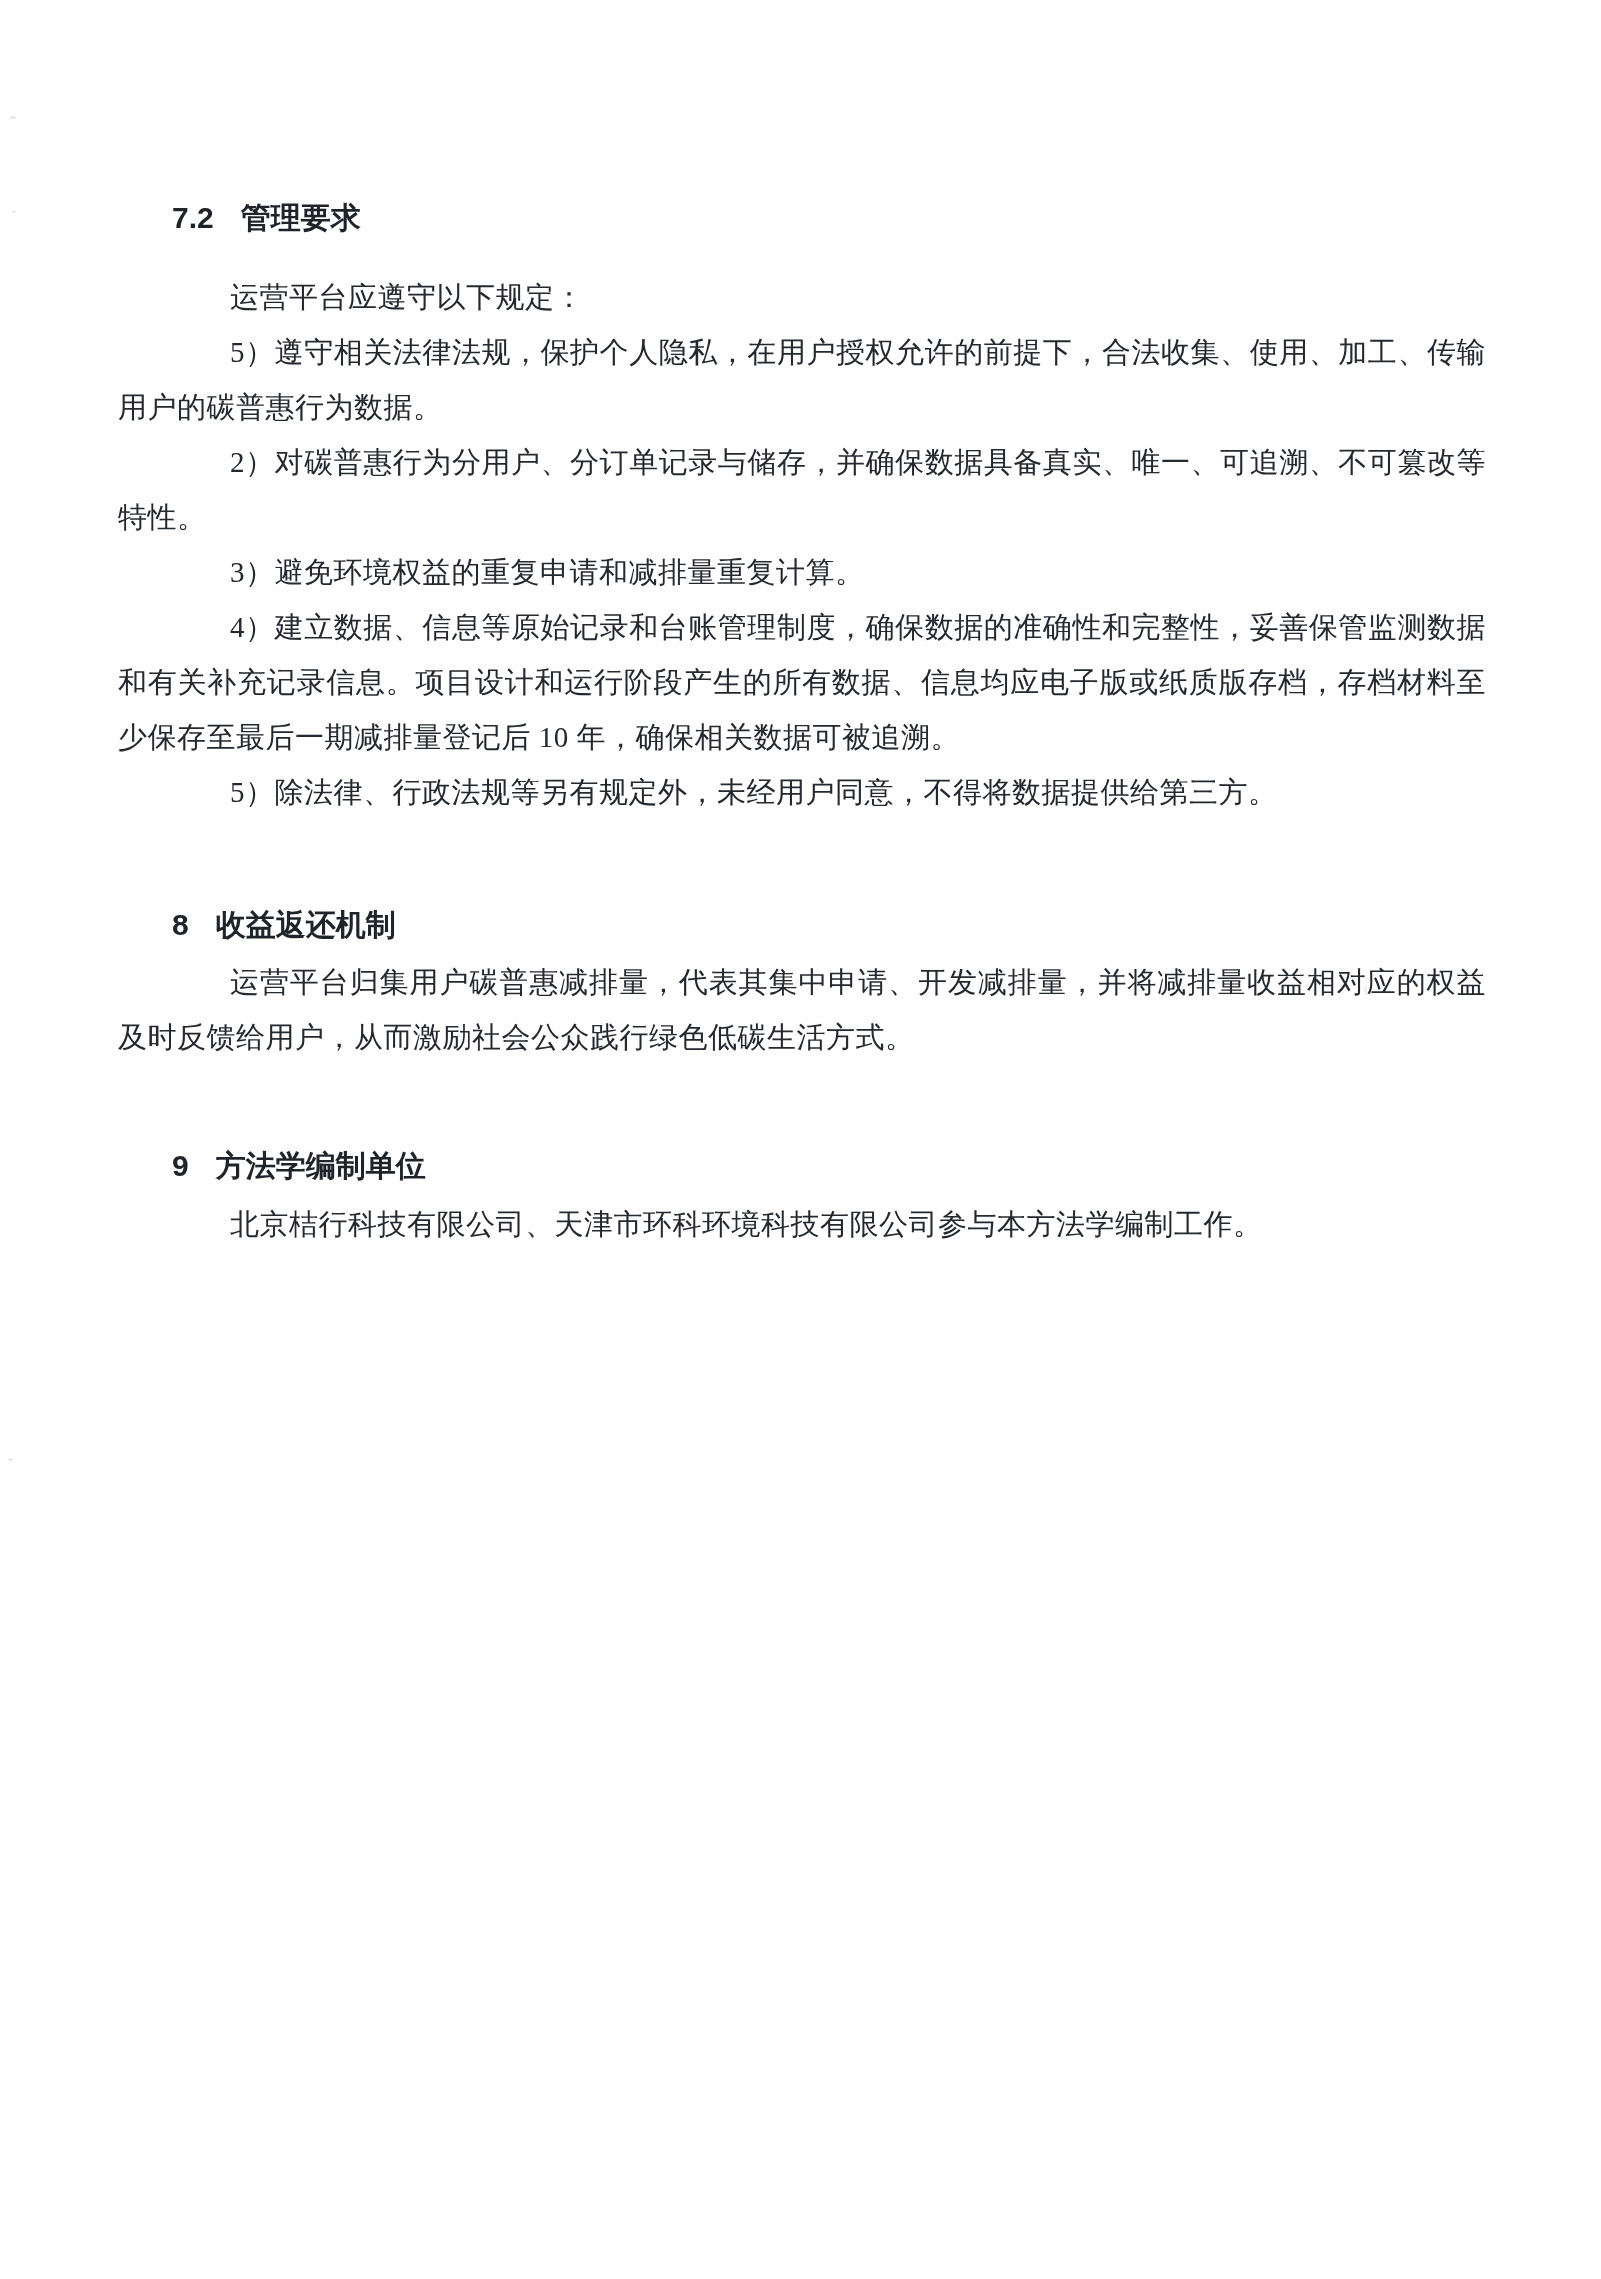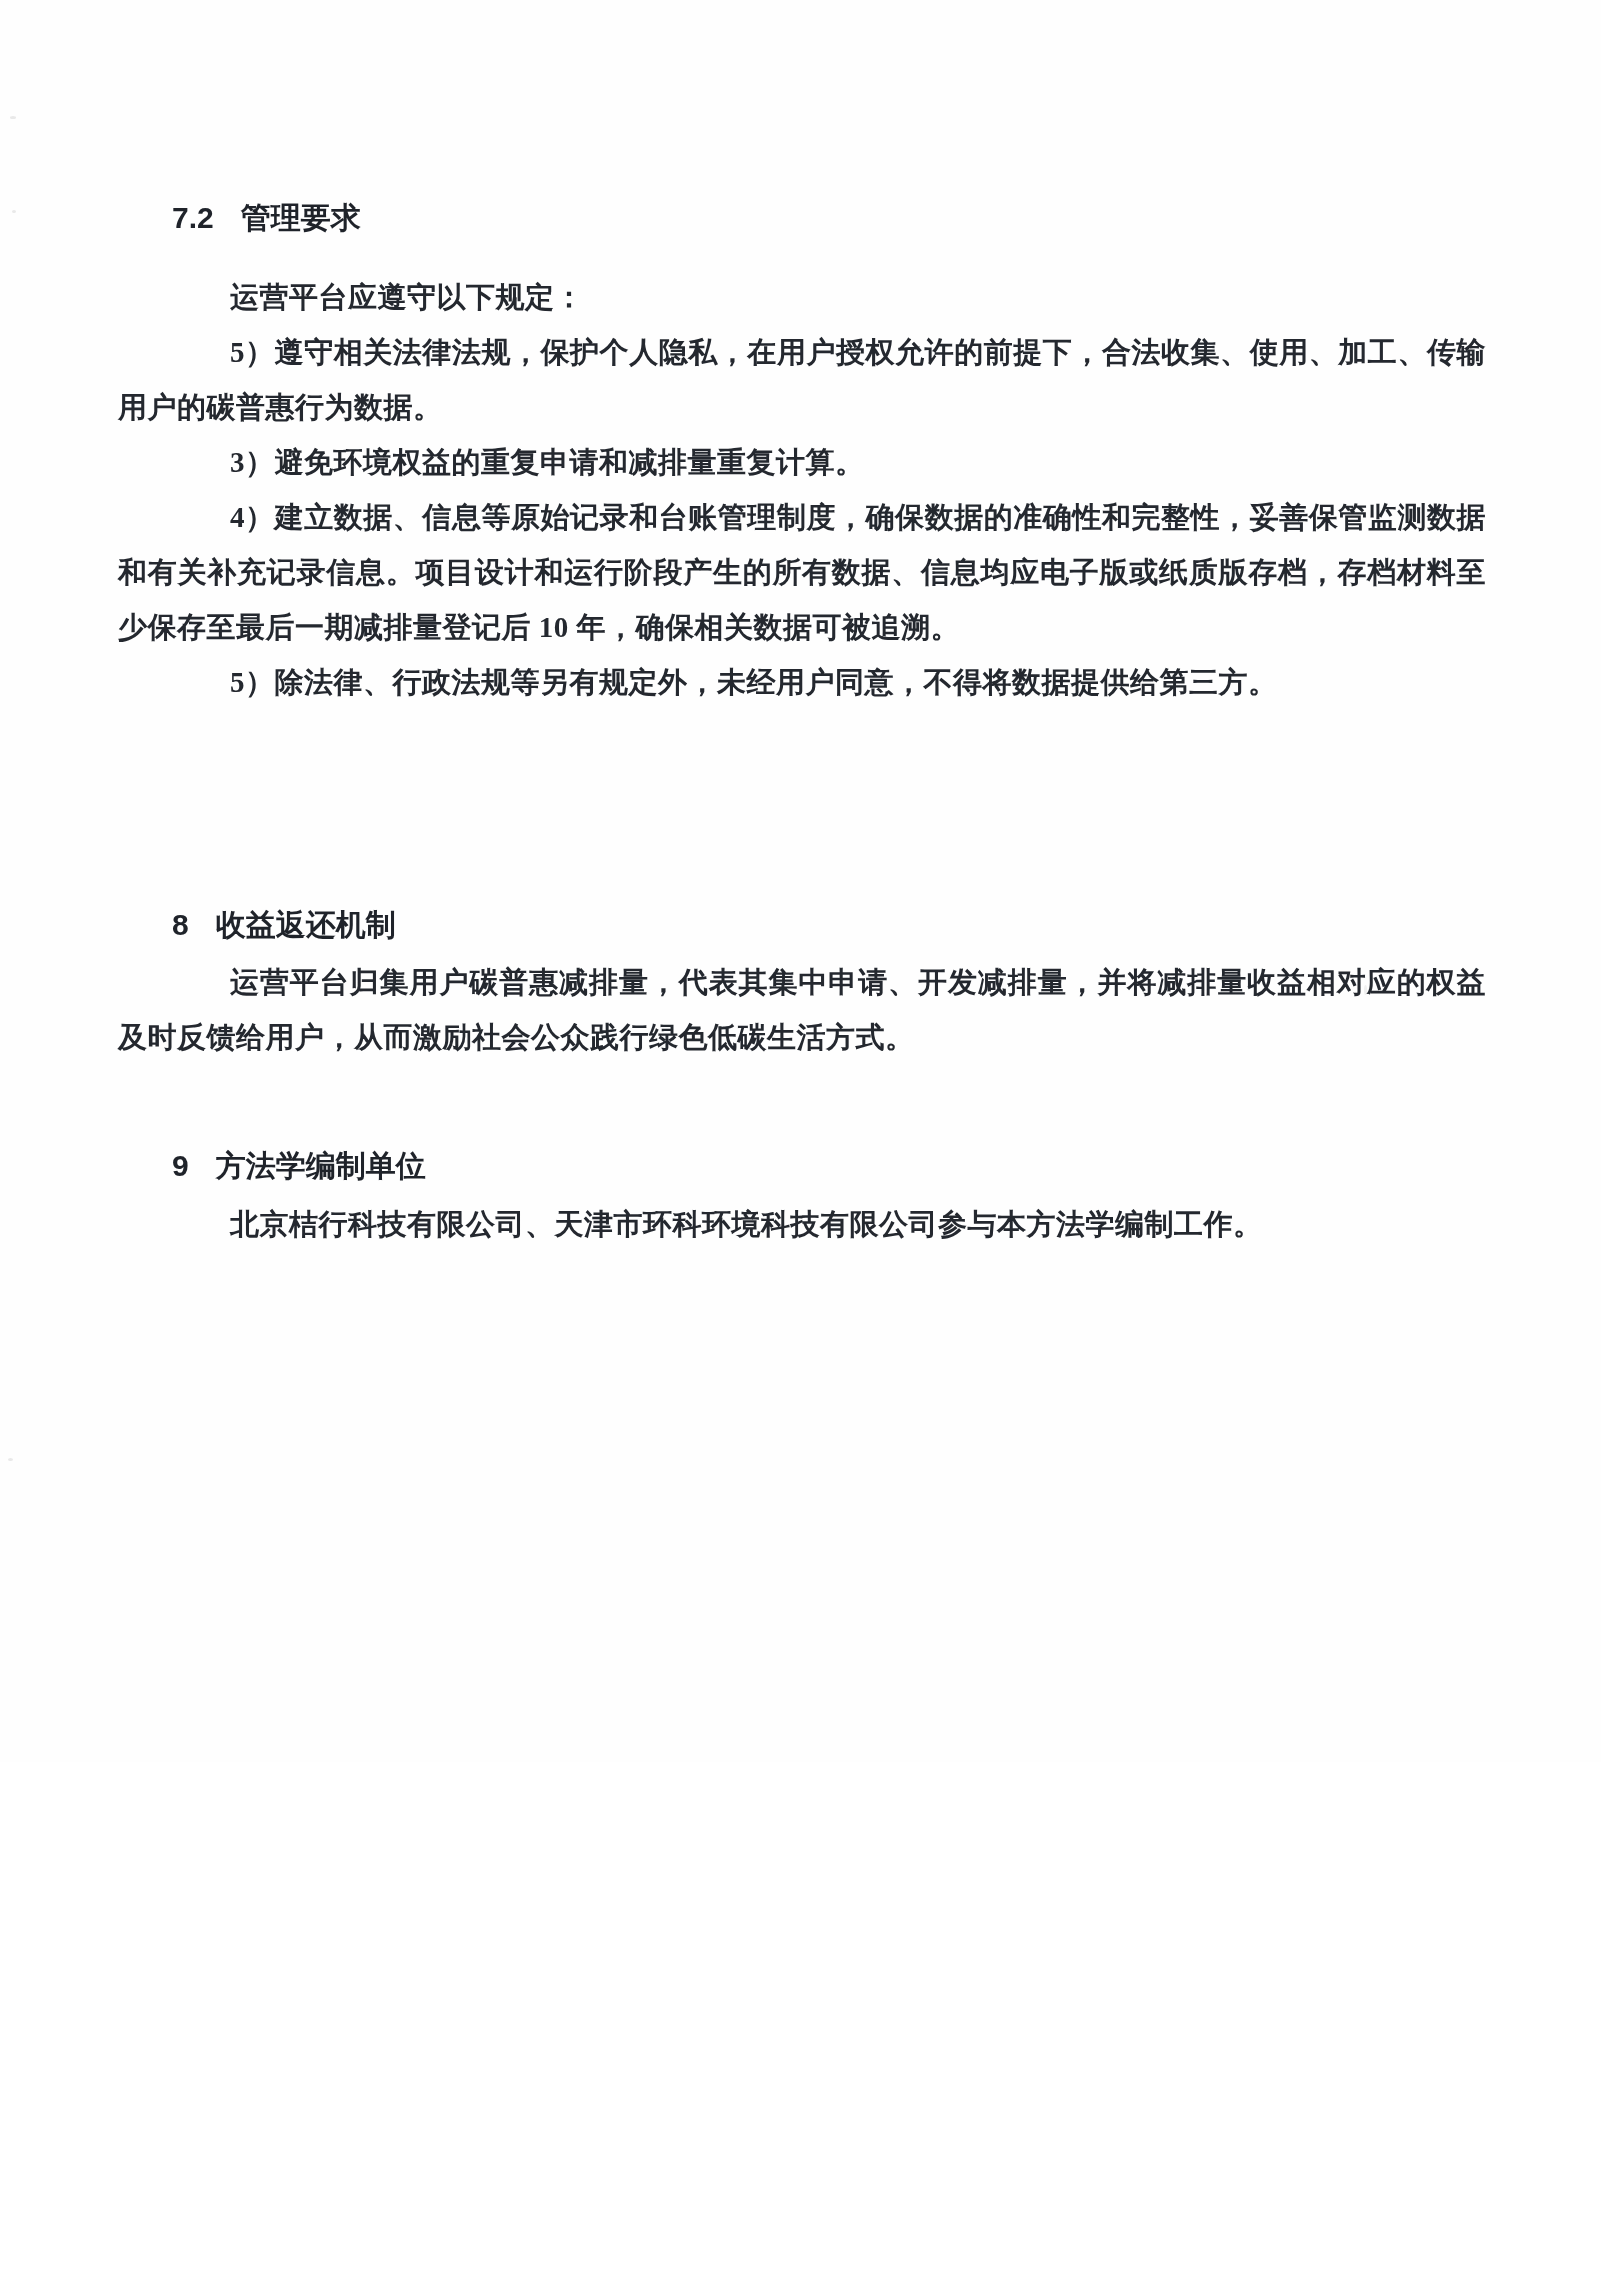--- a/index.html
+++ b/index.html
@@ -16,21 +16,20 @@
   
   .body-flow, .para {
     position:absolute;
     left:118px;
     width:1368px;
     font-size:29px;
     line-height:55px;
     letter-spacing:0.5px;
     text-align:justify;
     color:#24282f;
-    font-weight:bold;
   }
   .body-flow p, .para p { margin:0; text-indent:112px; }
   .body-flow { top:270px; }
   .para-8 { top:955px; }
   .para-9 { top:1197px; }
   
   .heading {
     position:absolute;
     left:118px;
     padding-left:54px;
@@ -102,20 +101,21 @@
   <span class="speck speck-3"></span>
   <span class="speck speck-4"></span>
 
   <div class="heading heading-72">
     <span class="h-number">7.2</span><span class="h-title">管理要求</span>
   </div>
 
   <div class="body-flow">
     <p>运营平台应遵守以下规定：</p>
     <p>5）遵守相关法律法规，保护个人隐私，在用户授权允许的前提下，合法收集、使用、加工、传输用户的碳普惠行为数据。</p>
+    <p>2）对碳普惠行为分用户、分订单记录与储存，并确保数据具备真实、唯一、可追溯、不可篡改等特性。</p>
     <p>3）避免环境权益的重复申请和减排量重复计算。</p>
     <p>4）建立数据、信息等原始记录和台账管理制度，确保数据的准确性和完整性，妥善保管监测数据和有关补充记录信息。项目设计和运行阶段产生的所有数据、信息均应电子版或纸质版存档，存档材料至少保存至最后一期减排量登记后 10 年，确保相关数据可被追溯。</p>
     <p>5）除法律、行政法规等另有规定外，未经用户同意，不得将数据提供给第三方。</p>
   </div>
 
   <div class="heading heading-8">
     <span class="h-number">8</span><span class="h-title">收益返还机制</span>
   </div>
   <div class="para para-8">
     <p>运营平台归集用户碳普惠减排量，代表其集中申请、开发减排量，并将减排量收益相对应的权益及时反馈给用户，从而激励社会公众践行绿色低碳生活方式。</p>

